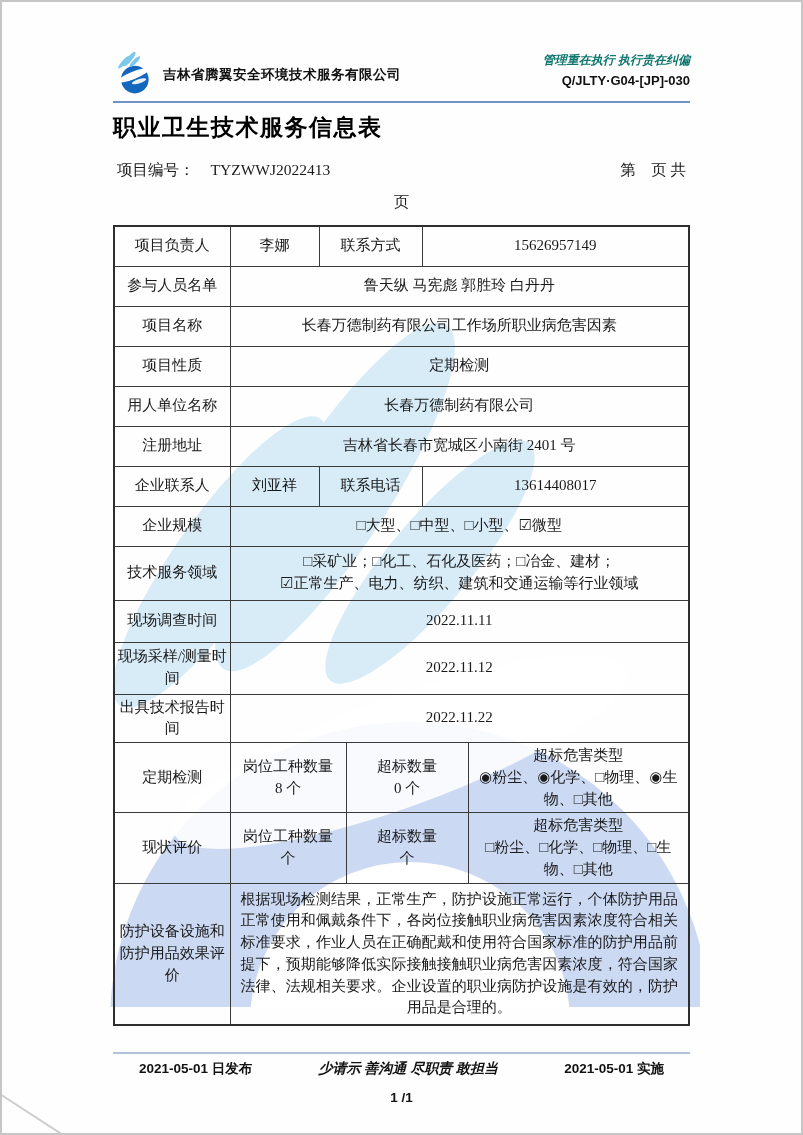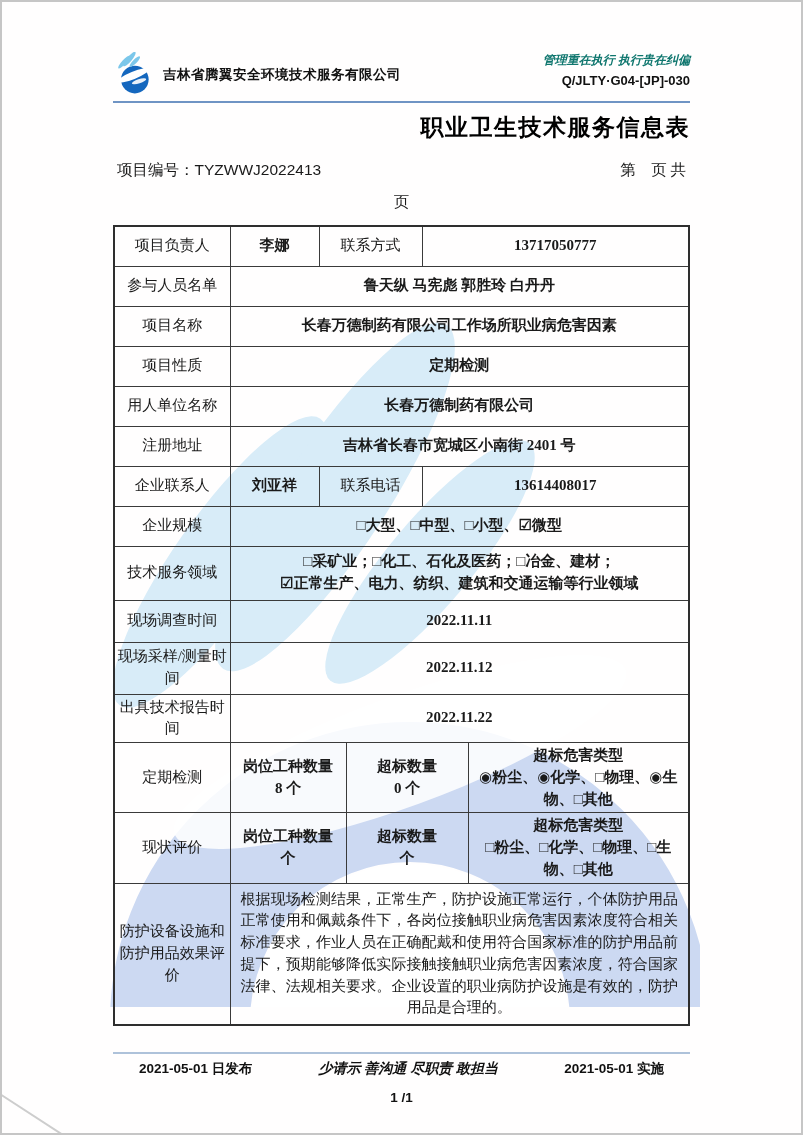--- a/index.html
+++ b/index.html
@@ -27,43 +27,43 @@
   .brand svg{display:block;}
   .company-name{
     font-family:"Liberation Sans","DejaVu Sans",sans-serif;
     font-weight:700;font-size:13.5px;letter-spacing:0.5px;color:#111;
   }
   .codes{text-align:right;font-family:"Liberation Sans","DejaVu Sans",sans-serif;}
   .slogan{font-weight:700;font-style:italic;font-size:12px;color:#0f766e;}
   .doc-code{font-weight:700;font-size:13px;margin-top:4px;color:#111;}
   .rule{height:2px;background:#6f94c4;margin-top:1px;}
   .doc-title{
-    text-align:right;font-family:"Liberation Sans","DejaVu Sans",sans-serif;
+    text-align:left;font-family:"Liberation Sans","DejaVu Sans",sans-serif;
     font-weight:700;font-size:23px;letter-spacing:1.5px;color:#000;
     margin:9px 0 0 0;
   }
   .proj-row{
     display:flex;justify-content:space-between;
     font-size:15.5px;margin-top:17px;padding:0 4px;
   }
-  .proj-left .num{font-family:Liberation Sans, sans-serif;}
+  .proj-left .num{font-family:Liberation Serif, serif;margin-left:16px;}
   .page-wrap-line{text-align:center;font-size:15.5px;margin:11px 0 12px 0;}
   
   table.form{
     border-collapse:collapse;width:575px;table-layout:fixed;
     border:2px solid #2e2e2e;background:transparent;
   }
   table.form td{
     border:1px solid #3a3a3a;vertical-align:middle;
     font-size:15px;line-height:1.45;background:transparent;
   }
   td.lbl{
     text-align:center;font-size:14px;padding:2px 2px;word-break:break-all;
   }
-  td.val{text-align:center;padding:2px 6px;font-weight:bold;}
+  td.val{text-align:center;padding:2px 6px;}
   .pre{white-space:pre-line;}
   .left-txt{text-align:left;padding-left:10px;}
   tr.h40{height:40px;} tr.h54{height:54px;} tr.h42{height:42px;}
   tr.h52{height:52px;} tr.h70{height:70px;} tr.h60{height:60px;}
   tr.h122{height:122px;}
   td.para{
     text-align:justify;text-align-last:center;padding:5px 10px;
     font-size:15px;line-height:1.58;
   }
   
@@ -143,21 +143,21 @@
           <col style="width:27px">
         <col style="width:76px">
           <col style="width:46px">
           <col style="width:221px">
       </colgroup>
       <tbody>
           <tr class="h40">
         <td class="lbl">项目负责人</td>
         <td class="val">李娜</td>
         <td class="lbl" colspan="2">联系方式</td>
-        <td class="val" colspan="2">13717050777</td>
+        <td class="val" colspan="2">15626957149</td>
       </tr>
       <tr class="h40">
         <td class="lbl">参与人员名单</td>
         <td class="val" colspan="5">鲁天纵  马宪彪  郭胜玲  白丹丹</td>
       </tr>
       <tr class="h40">
         <td class="lbl">项目名称</td>
         <td class="val" colspan="5">长春万德制药有限公司工作场所职业病危害因素</td>
       </tr>
       <tr class="h40">

